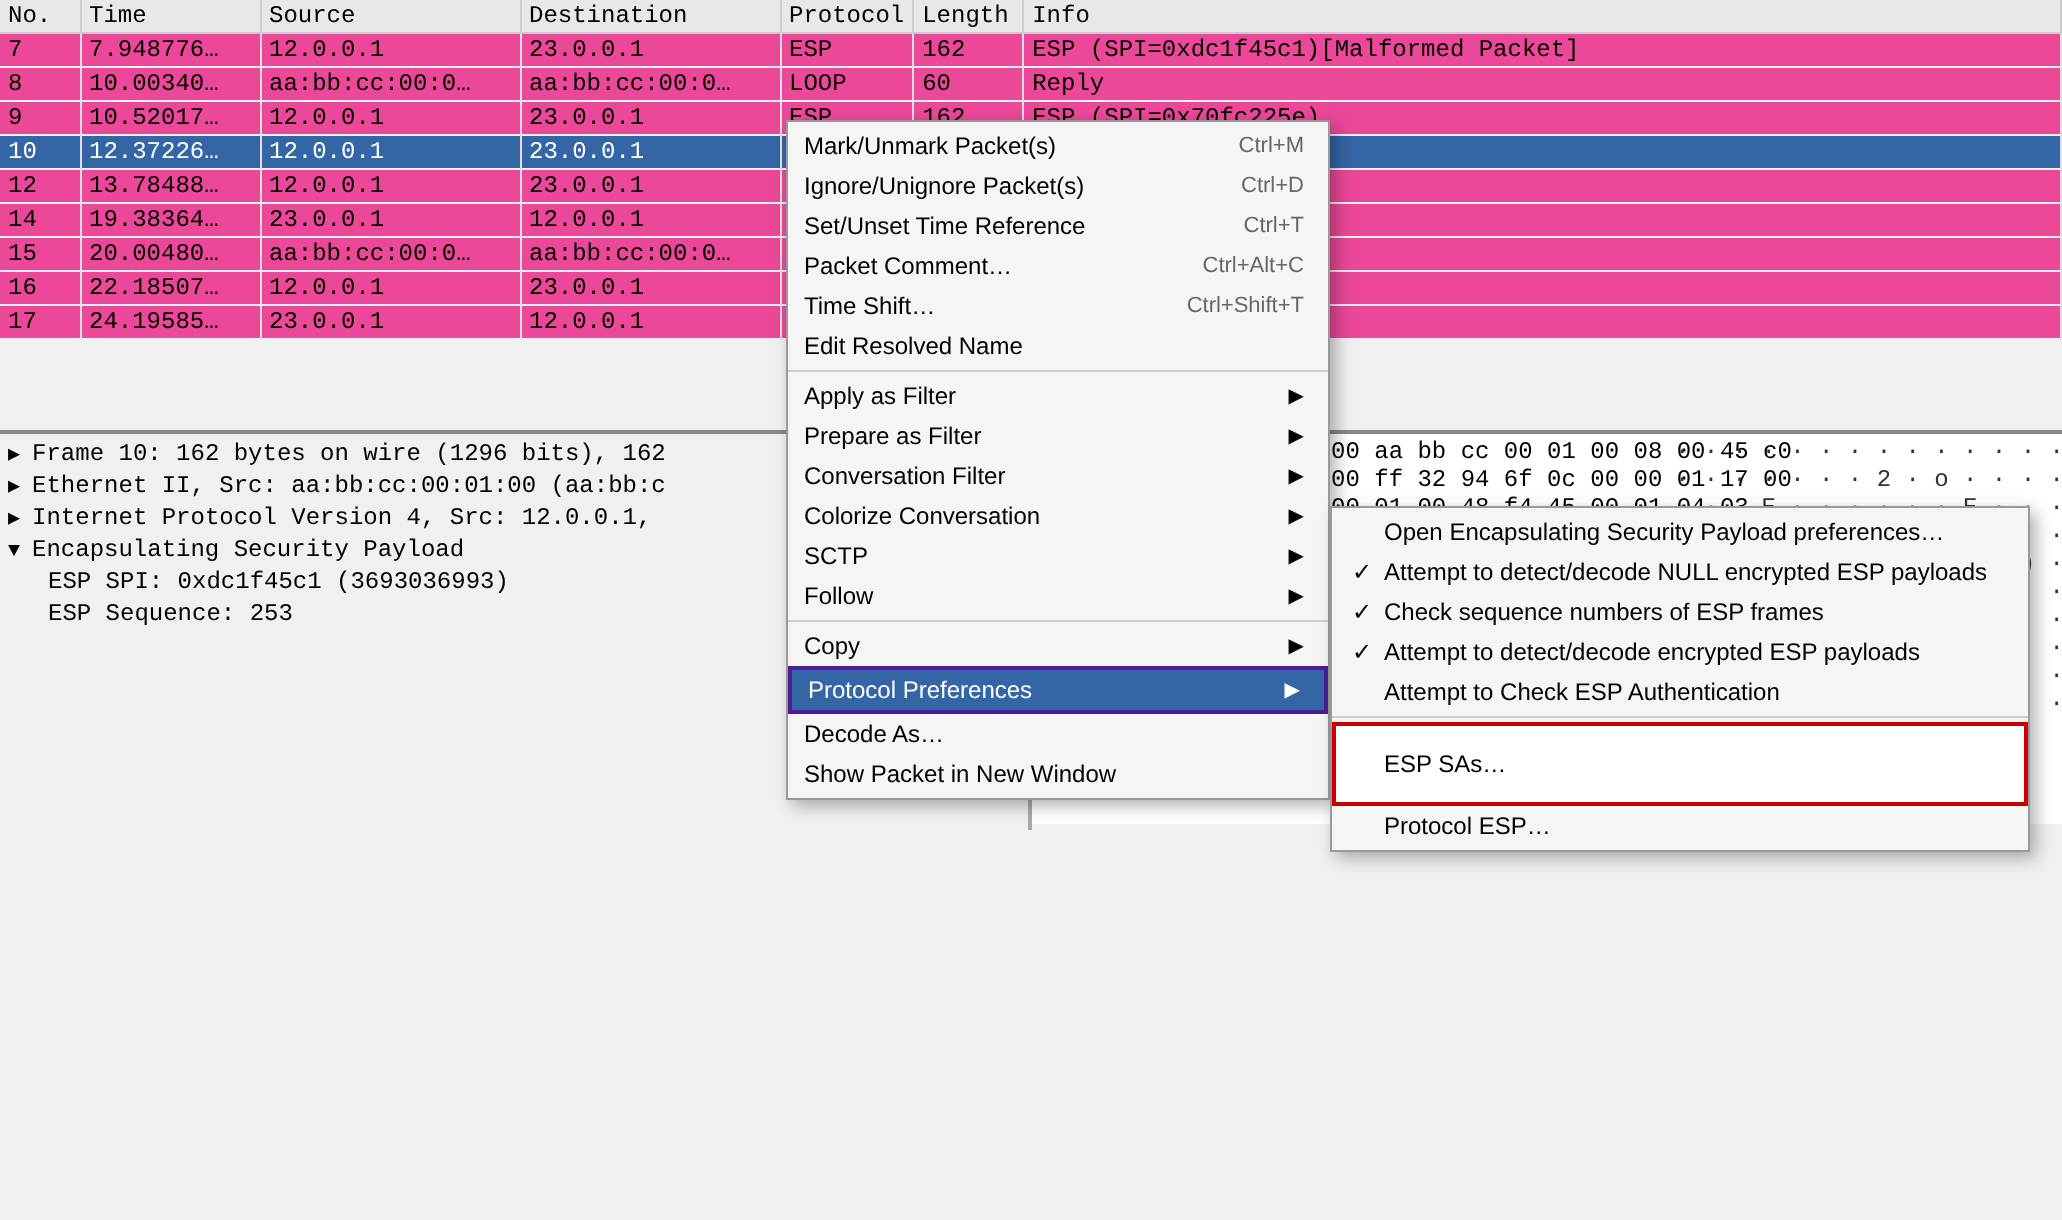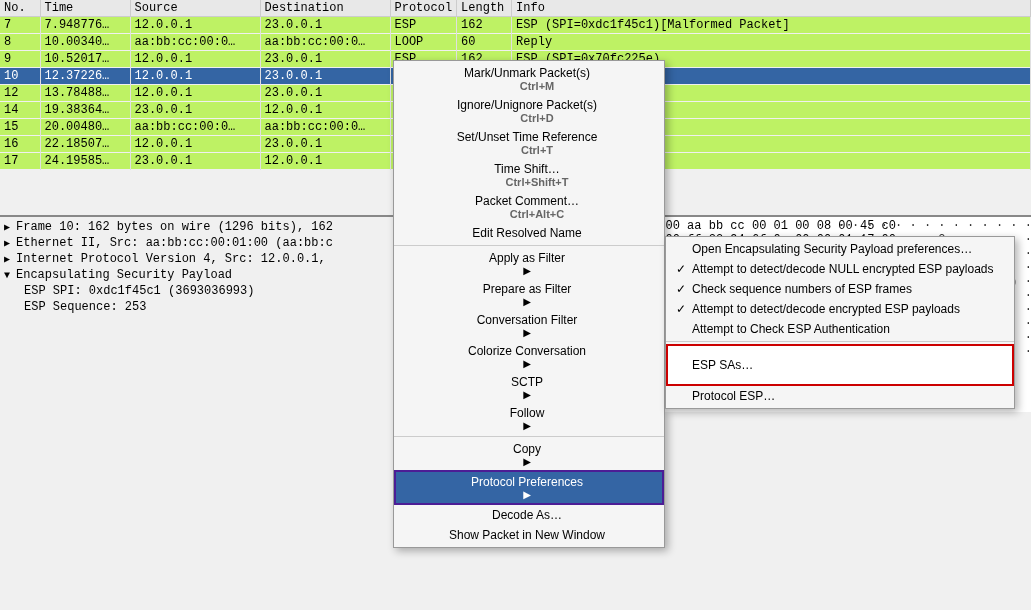--- a/index.html
+++ b/index.html
@@ -10,21 +10,21 @@
       width: 1031px;
       height: 610px;
       overflow: hidden;
       position: relative;
     }
 
     
     .packet-list {
       width: 100%;
       border-collapse: collapse;
-      background: #bef264;
+      background: #ec4899;
     }
     .packet-list th {
       background: #e8e8e8;
       border-bottom: 1px solid #ccc;
       border-right: 1px solid #ccc;
       padding: 1px 4px;
       text-align: left;
       font-weight: normal;
       font-size: 12px;
       white-space: nowrap;
@@ -83,31 +83,30 @@
     }
     .menu-item {
       display: flex;
       justify-content: space-between;
       align-items: center;
       padding: 3px 12px 3px 8px;
       font-size: 12px;
       font-family: 'Segoe UI', Arial, sans-serif;
       cursor: pointer;
       white-space: nowrap;
-      flex-direction: column;
     }
     .menu-item.highlighted { background: #3465a4; color: white; }
-    .menu-item .shortcut { color: #666; font-size: 11px; margin-left: 20px; font-weight: bold; }
+    .menu-item .shortcut { color: #666; font-size: 11px; margin-left: 20px; }
     .menu-separator { border-top: 1px solid #ccc; margin: 2px 0; }
     .menu-arrow { font-size: 10px; }
 
     
     .submenu {
       position: absolute;
-      top: 236px;
+      top: 253px;
       left: 665px;
       width: 350px;
       background: #f5f5f5;
       border: 1px solid #999;
       box-shadow: 3px 3px 8px rgba(0,0,0,0.3);
       z-index: 101;
       padding: 2px 0;
     }
     .submenu-item {
       display: flex;
@@ -336,29 +335,29 @@
         <span class="shortcut">Ctrl+D</span>
       </span>
     </div>
     <div class="menu-item">
       <span>Set/Unset Time Reference</span>
       <span style="display: flex; align-items: center; gap: 8px;">
         <span class="shortcut">Ctrl+T</span>
       </span>
     </div>
     <div class="menu-item">
+      <span>Packet Comment…</span>
+      <span style="display: flex; align-items: center; gap: 8px;">
+        <span class="shortcut">Ctrl+Alt+C</span>
+      </span>
+    </div>
+    <div class="menu-item">
       <span>Time Shift…</span>
       <span style="display: flex; align-items: center; gap: 8px;">
         <span class="shortcut">Ctrl+Shift+T</span>
-      </span>
-    </div>
-    <div class="menu-item">
-      <span>Packet Comment…</span>
-      <span style="display: flex; align-items: center; gap: 8px;">
-        <span class="shortcut">Ctrl+Alt+C</span>
       </span>
     </div>
     <div class="menu-item">
       <span>Edit Resolved Name</span>
       <span style="display: flex; align-items: center; gap: 8px;"></span>
     </div>
     <div class="menu-separator"></div>
     <div class="menu-item">
       <span>Apply as Filter</span>
       <span style="display: flex; align-items: center; gap: 8px;">

